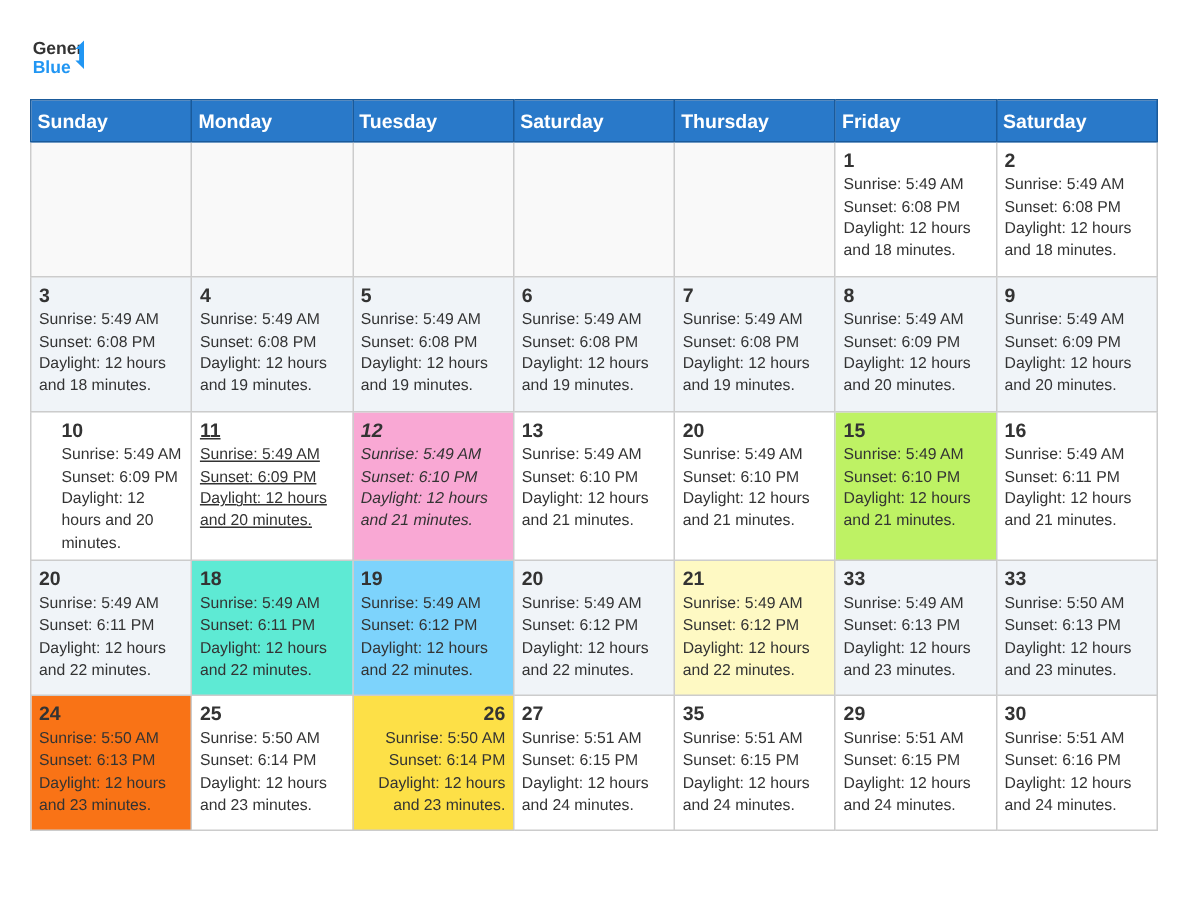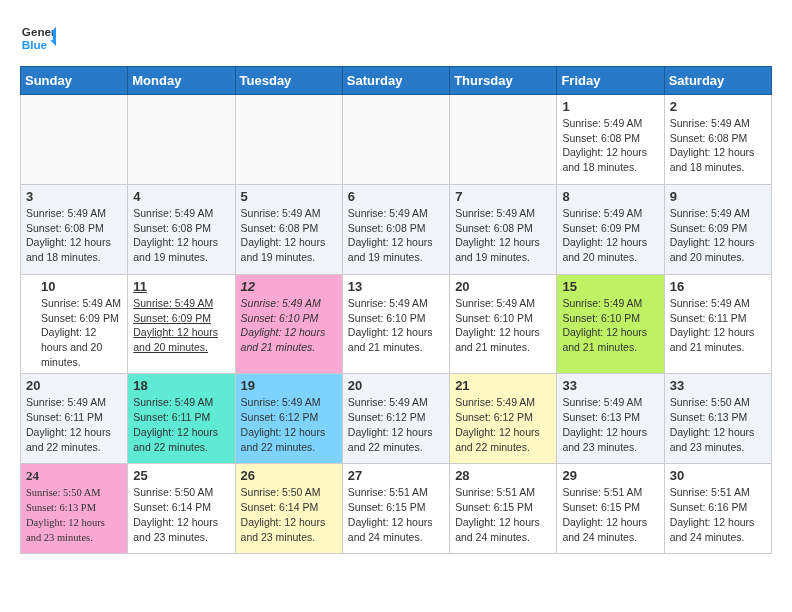--- a/index.html
+++ b/index.html
@@ -254,46 +254,46 @@
 Daylight: 12 hours and 23 minutes.</div>
         </td>
         <td style="background: rgb(240, 244, 248);">
           <span class="day-num">33</span>
           <div class="day-info" style="white-space: pre-line;">Sunrise: 5:50 AM
 Sunset: 6:13 PM
 Daylight: 12 hours and 23 minutes.</div>
         </td>
       </tr>
       <tr>
-        <td style="background: #f9a8d4; font-family: Liberation Serif, serif;">
+        <td style="background: #f97316;">
           <span class="day-num">24</span>
           <div class="day-info" style="white-space: pre-line;">Sunrise: 5:50 AM
 Sunset: 6:13 PM
 Daylight: 12 hours and 23 minutes.</div>
         </td>
         <td style="background: rgb(255, 255, 255);">
           <span class="day-num">25</span>
           <div class="day-info" style="white-space: pre-line;">Sunrise: 5:50 AM
 Sunset: 6:14 PM
 Daylight: 12 hours and 23 minutes.</div>
         </td>
-        <td style="background: #fef9c3;">
+        <td style="background: #fde047; text-align: right;">
           <span class="day-num">26</span>
           <div class="day-info" style="white-space: pre-line;">Sunrise: 5:50 AM
 Sunset: 6:14 PM
 Daylight: 12 hours and 23 minutes.</div>
         </td>
         <td style="background: rgb(255, 255, 255);">
           <span class="day-num">27</span>
           <div class="day-info" style="white-space: pre-line;">Sunrise: 5:51 AM
 Sunset: 6:15 PM
 Daylight: 12 hours and 24 minutes.</div>
         </td>
         <td style="background: rgb(255, 255, 255);">
-          <span class="day-num">28</span>
+          <span class="day-num">35</span>
           <div class="day-info" style="white-space: pre-line;">Sunrise: 5:51 AM
 Sunset: 6:15 PM
 Daylight: 12 hours and 24 minutes.</div>
         </td>
         <td style="background: rgb(255, 255, 255);">
           <span class="day-num">29</span>
           <div class="day-info" style="white-space: pre-line;">Sunrise: 5:51 AM
 Sunset: 6:15 PM
 Daylight: 12 hours and 24 minutes.</div>
         </td>

